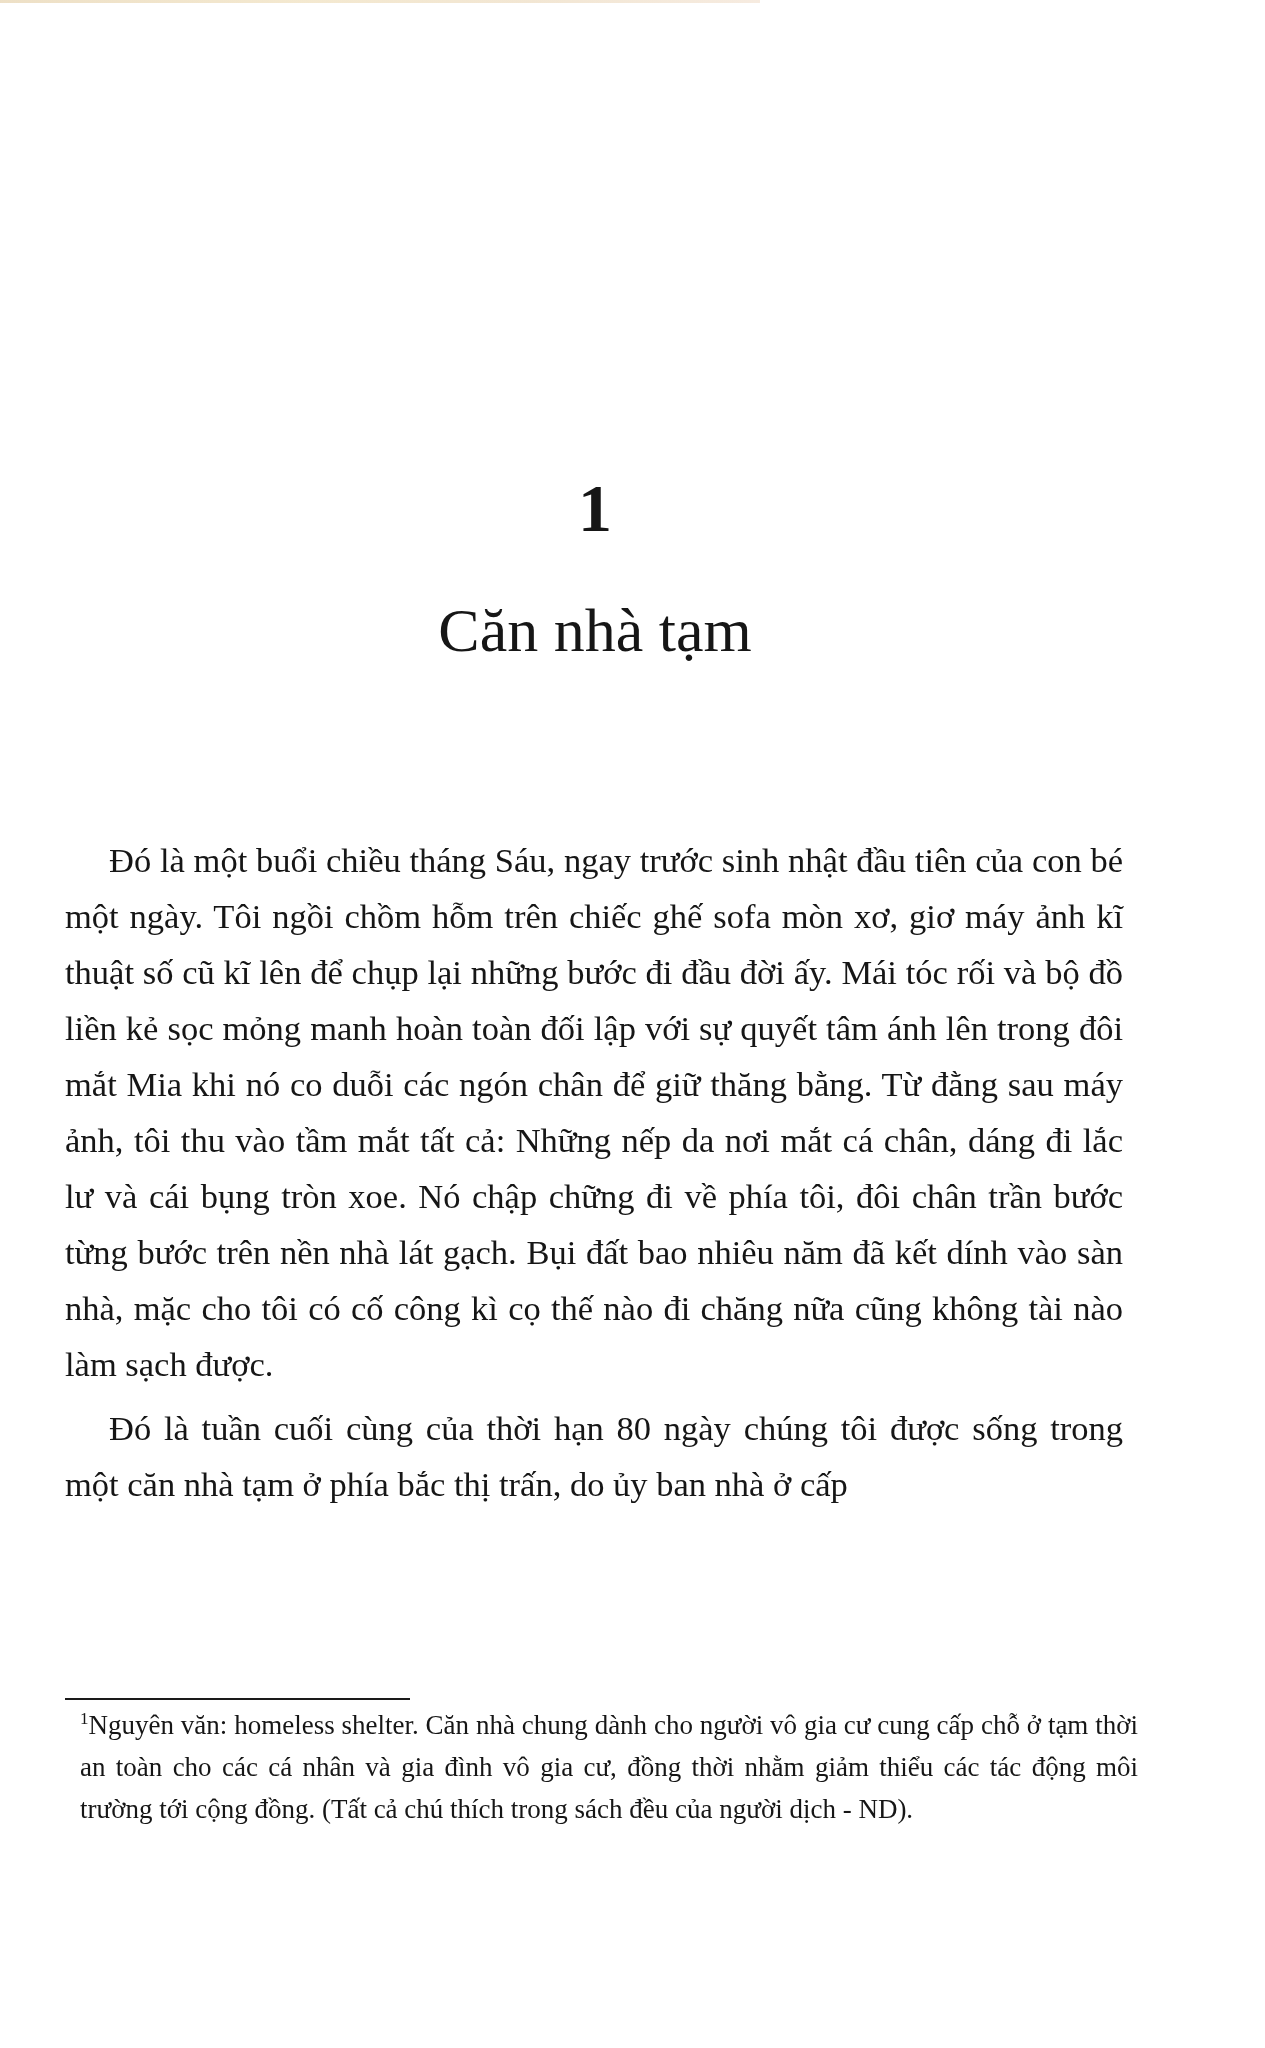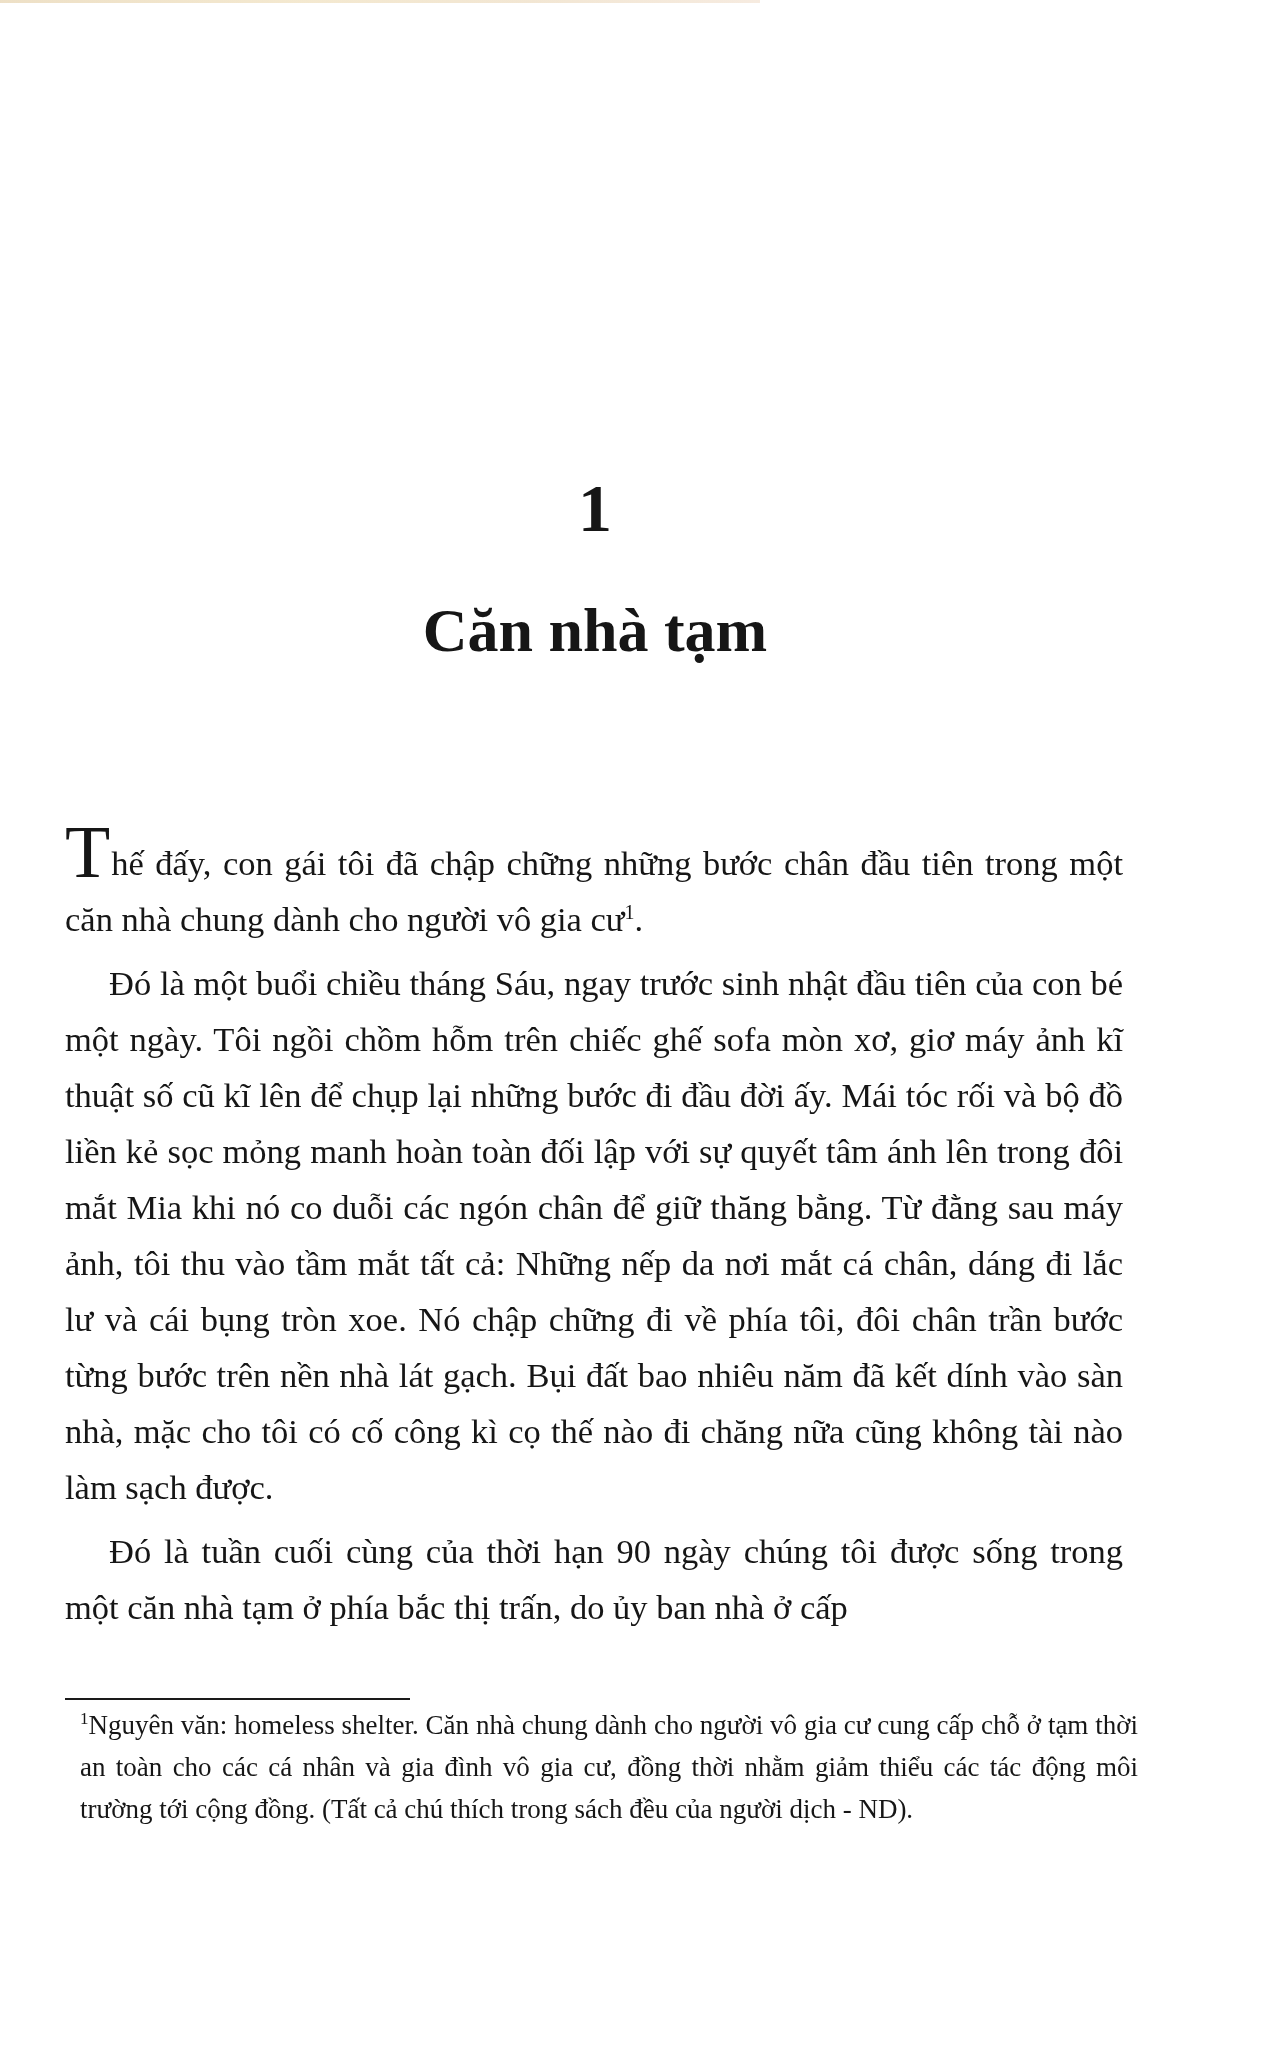--- a/index.html
+++ b/index.html
@@ -42,21 +42,21 @@
       line-height: 80px;
       letter-spacing: 0;
     }
     .chapter-title {
       position: absolute;
       left: 0;
       width: 1190px;
       top: 592px;
       text-align: center;
       font-size: 62px;
-      font-weight: bold;
+      font-weight: normal;
       line-height: 76px;
     }
     .body-text {
       position: absolute;
       left: 65px;
       width: 1058px;
       top: 832px;
       font-size: 34.5px;
       line-height: 56px;
       text-align: justify;
@@ -112,23 +112,22 @@
 
 <div class="top-strip"></div>
 
 <div class="page">
 
   <div class="chapter-number">1</div>
 
   <h1 class="chapter-title" style="margin:0;">Căn nhà tạm</h1>
 
   <div class="body-text">
-    <p class="first"><span class="drop-cap">T</span><span>hế đấy, con gái tôi đã chập chững những bước chân đầu tiên trong một căn nhà chung dành cho người vô gia cư</span><sup class="fnref">1</sup><span>.</span></p>
     <p>Đó là một buổi chiều tháng Sáu, ngay trước sinh nhật đầu tiên của con bé một ngày. Tôi ngồi chồm hỗm trên chiếc ghế sofa mòn xơ, giơ máy ảnh kĩ thuật số cũ kĩ lên để chụp lại những bước đi đầu đời ấy. Mái tóc rối và bộ đồ liền kẻ sọc mỏng manh hoàn toàn đối lập với sự quyết tâm ánh lên trong đôi mắt Mia khi nó co duỗi các ngón chân để giữ thăng bằng. Từ đằng sau máy ảnh, tôi thu vào tầm mắt tất cả: Những nếp da nơi mắt cá chân, dáng đi lắc lư và cái bụng tròn xoe. Nó chập chững đi về phía tôi, đôi chân trần bước từng bước trên nền nhà lát gạch. Bụi đất bao nhiêu năm đã kết dính vào sàn nhà, mặc cho tôi có cố công kì cọ thế nào đi chăng nữa cũng không tài nào làm sạch được.</p>
-    <p>Đó là tuần cuối cùng của thời hạn 90 ngày chúng tôi được sống trong một căn nhà tạm ở phía bắc thị trấn, do ủy ban nhà ở cấp</p>
+    <p>Đó là tuần cuối cùng của thời hạn 80 ngày chúng tôi được sống trong một căn nhà tạm ở phía bắc thị trấn, do ủy ban nhà ở cấp</p>
   </div>
 
   <div class="footnote-rule"></div>
 
   <div class="footnote">
     <sup>1</sup><span>Nguyên văn: homeless shelter. Căn nhà chung dành cho người vô gia cư cung cấp chỗ ở tạm thời an toàn cho các cá nhân và gia đình vô gia cư, đồng thời nhằm giảm thiểu các tác động môi trường tới cộng đồng. (Tất cả chú thích trong sách đều của người dịch - ND).</span>
   </div>
 
 </div>
 

